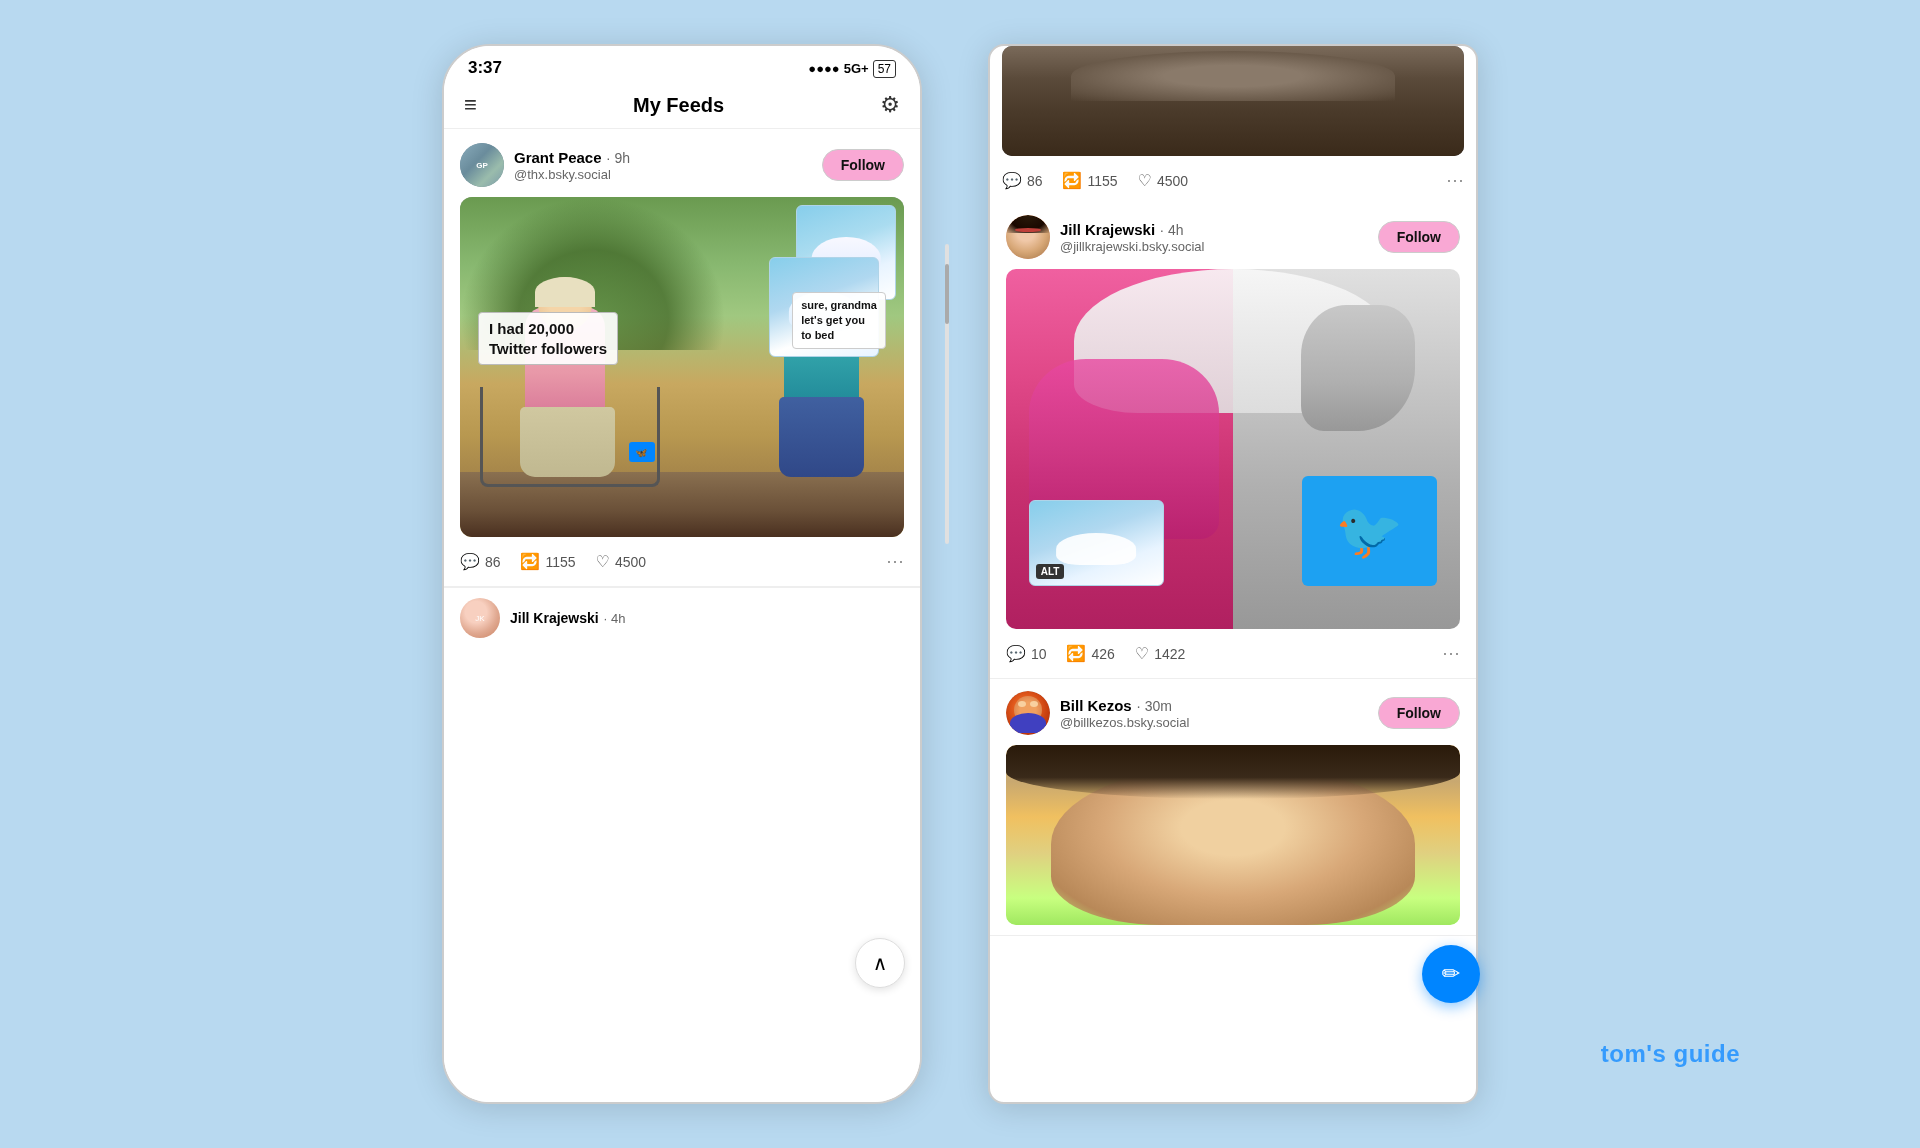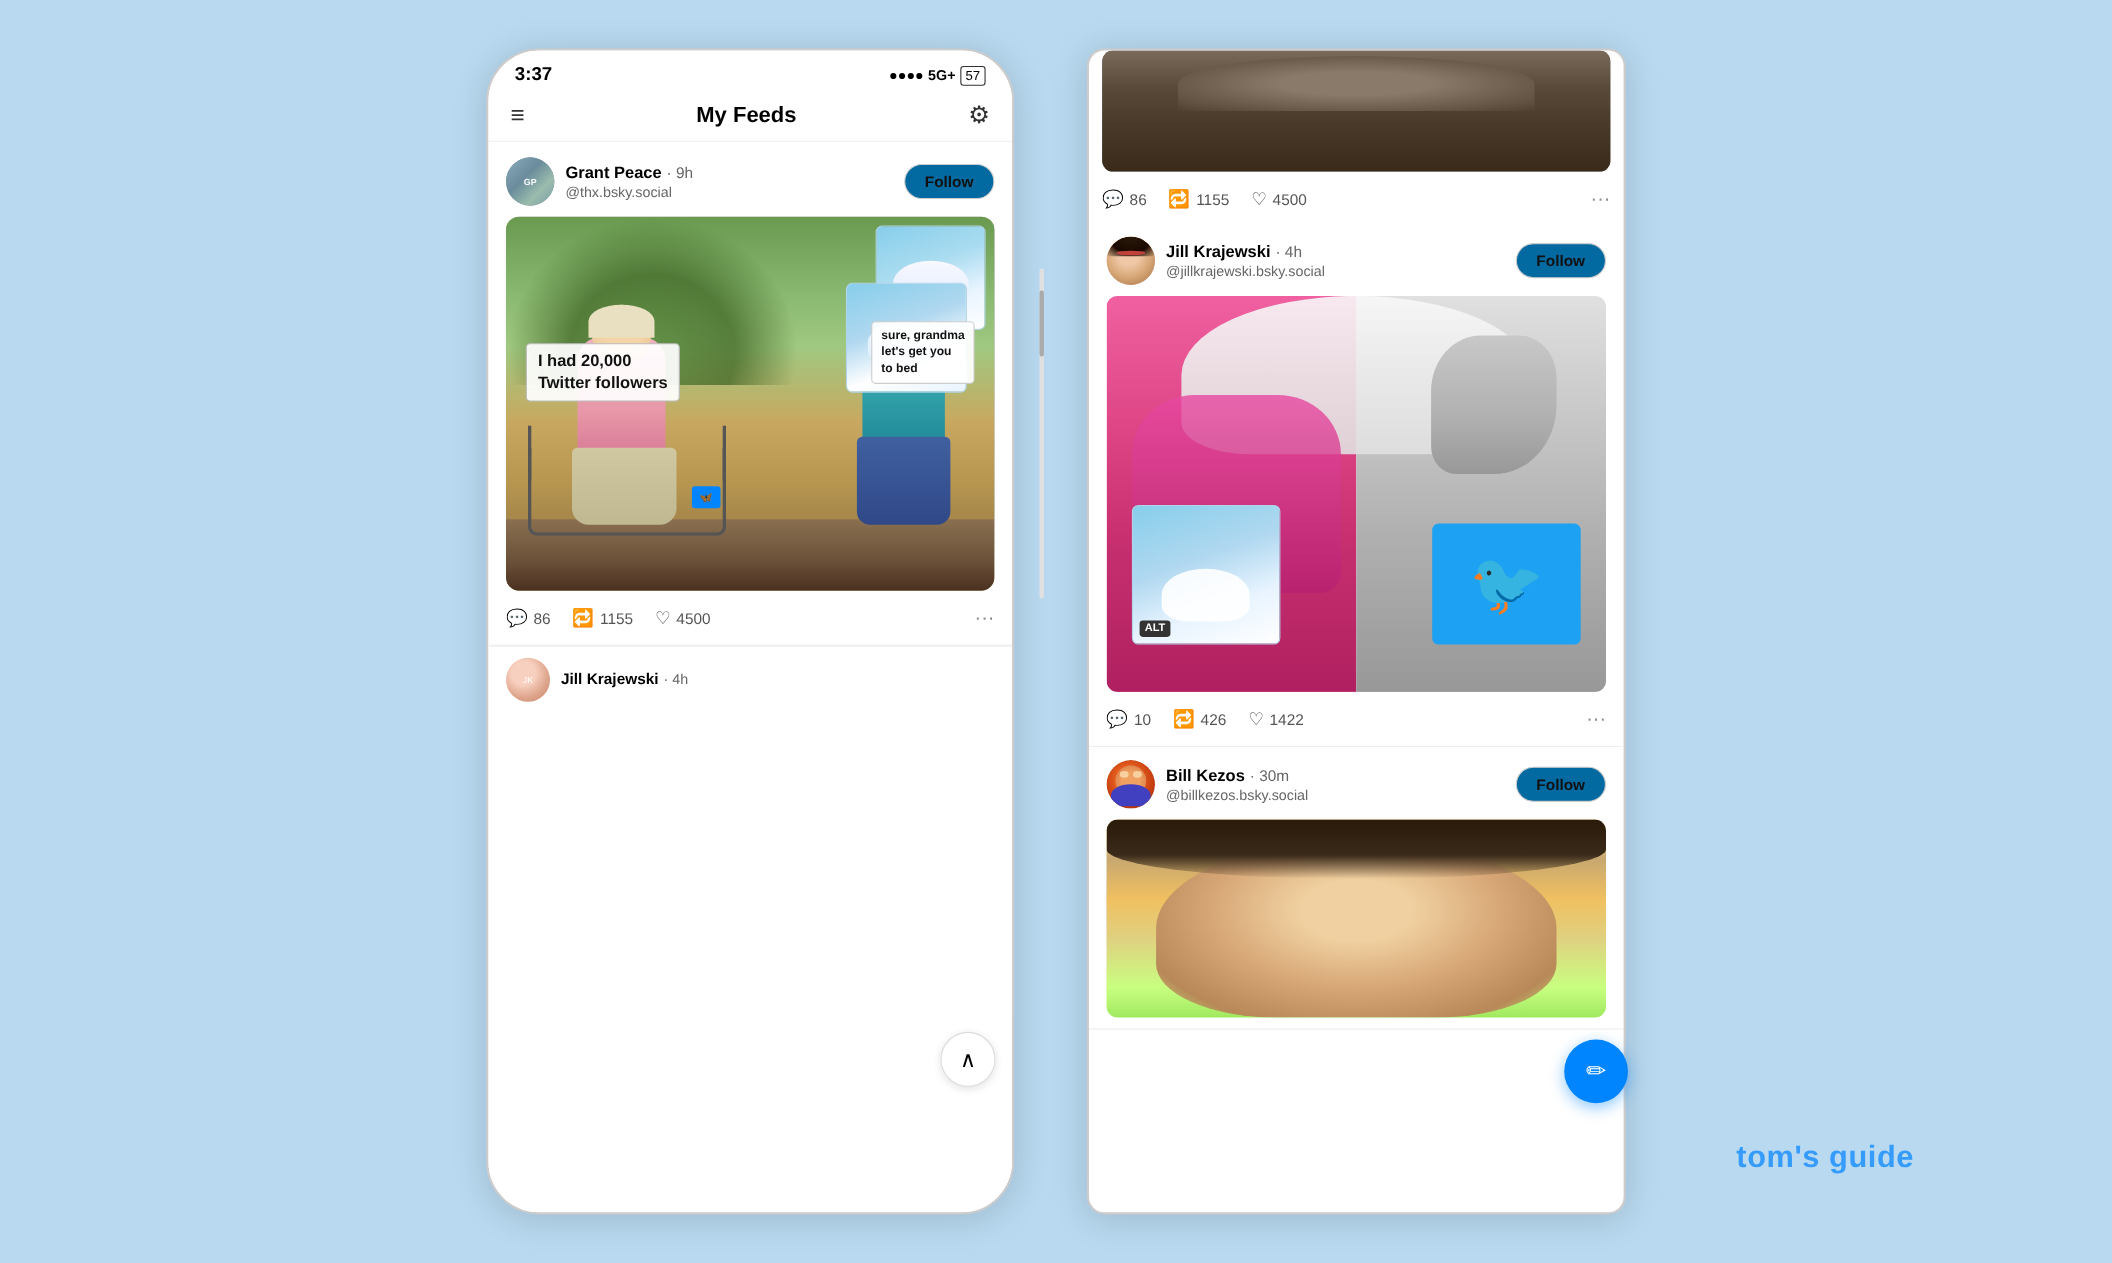--- a/index.html
+++ b/index.html
@@ -87,21 +87,21 @@
     .user-info .handle {
       font-size: 13px;
       color: #666;
     }
     .follow-btn {
       border: 1.5px solid #ccc;
       border-radius: 20px;
       padding: 7px 18px;
       font-size: 14px;
       font-weight: 600;
-      background: #0369a1;
+      background: #f9a8d4;
       cursor: pointer;
       color: #111;
     }
     .post-image {
       width: 100%;
       border-radius: 12px;
       overflow: hidden;
       margin-bottom: 10px;
       background: #888;
       position: relative;
@@ -400,21 +400,21 @@
           <div style="position:absolute;left:0;top:0;width:50%;height:100%;background:linear-gradient(to bottom,#f060a0 0%,#e04888 30%,#c83070 60%,#b02060 100%);"></div>
 
           <div style="position:absolute;right:0;top:0;width:50%;height:100%;background:linear-gradient(to bottom,#e0e0e0 0%,#c8c8c8 30%,#b0b0b0 60%,#989898 100%);"></div>
 
           <div style="position:absolute;top:0;left:15%;width:70%;height:40%;background:linear-gradient(to bottom,#f8f8f8 0%,#eeeeee 40%,#e0e0e0 100%);border-radius:50% 50% 20% 20%;opacity:0.9;"></div>
 
           <div style="position:absolute;top:10%;right:10%;width:25%;height:35%;background:linear-gradient(to bottom,#c8c8c8 0%,#b0b0b0 60%,#989898 100%);border-radius:40% 30% 50% 20%;"></div>
 
           <div style="position:absolute;bottom:25%;left:5%;width:42%;height:50%;background:linear-gradient(to bottom,#e848a0 0%,#d03888 50%,#b82070 100%);border-radius:30% 30% 10% 10%;opacity:0.8;"></div>
 
-          <div style="position:absolute;bottom:12%;left:5%;width:135px;height:127px;background:linear-gradient(160deg,#87ceeb 0%,#b0d8f0 40%,#e8f4ff 70%,#fff 100%);border-radius:6px;border:1px solid #b0d4e8;">
+          <div style="position:absolute;bottom:12%;left:5%;width:135px;height:86px;background:linear-gradient(160deg,#87ceeb 0%,#b0d8f0 40%,#e8f4ff 70%,#fff 100%);border-radius:6px;border:1px solid #b0d4e8;">
             <div style="position:absolute;bottom:20px;left:50%;transform:translateX(-50%);width:60%;height:38%;background:rgba(255,255,255,0.9);border-radius:50% 50% 30% 30%;"></div>
             <div style="position:absolute;bottom:6px;left:6px;background:#333;color:#fff;font-size:10px;font-weight:700;padding:2px 5px;border-radius:3px;">ALT</div>
           </div>
 
           <div style="position:absolute;bottom:12%;right:5%;width:135px;height:110px;background:#1da1f2;border-radius:6px;display:flex;align-items:center;justify-content:center;">
             <span style="color:#fff;font-size:55px;">🐦</span>
           </div>
         </div>
 
         <div class="post-actions">
@@ -470,16 +470,16 @@
   </div>
 
   <div style="position:fixed;bottom:160px;left:855px;width:50px;height:50px;border-radius:50%;background:#fff;border:1.5px solid #ddd;display:flex;align-items:center;justify-content:center;font-size:20px;cursor:pointer;box-shadow:0 2px 8px rgba(0,0,0,0.12);z-index:10;">
     <span>∧</span>
   </div>
 
   <div style="position:fixed;bottom:145px;right:440px;width:58px;height:58px;border-radius:50%;background:#0085ff;display:flex;align-items:center;justify-content:center;font-size:22px;color:#fff;cursor:pointer;box-shadow:0 4px 14px rgba(0,133,255,0.45);z-index:10;">
     <span>✏</span>
   </div>
 
-  <div style="position:fixed;bottom:80px;right:180px;font-size:28px;font-weight:800;color:#1e90ff;opacity:0.85;letter-spacing:0.5px;">
+  <div style="position:fixed;bottom:80px;right:180px;font-size:24px;font-weight:800;color:#1e90ff;opacity:0.85;letter-spacing:0.5px;">
     <span>tom's guide</span>
   </div>
 </div>
 
 </body></html>

